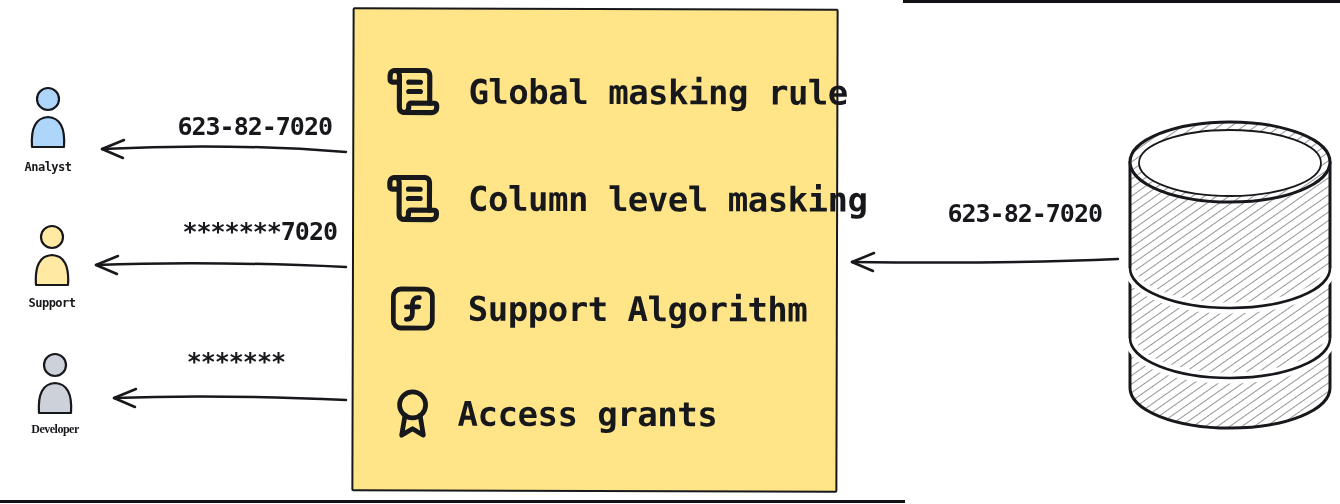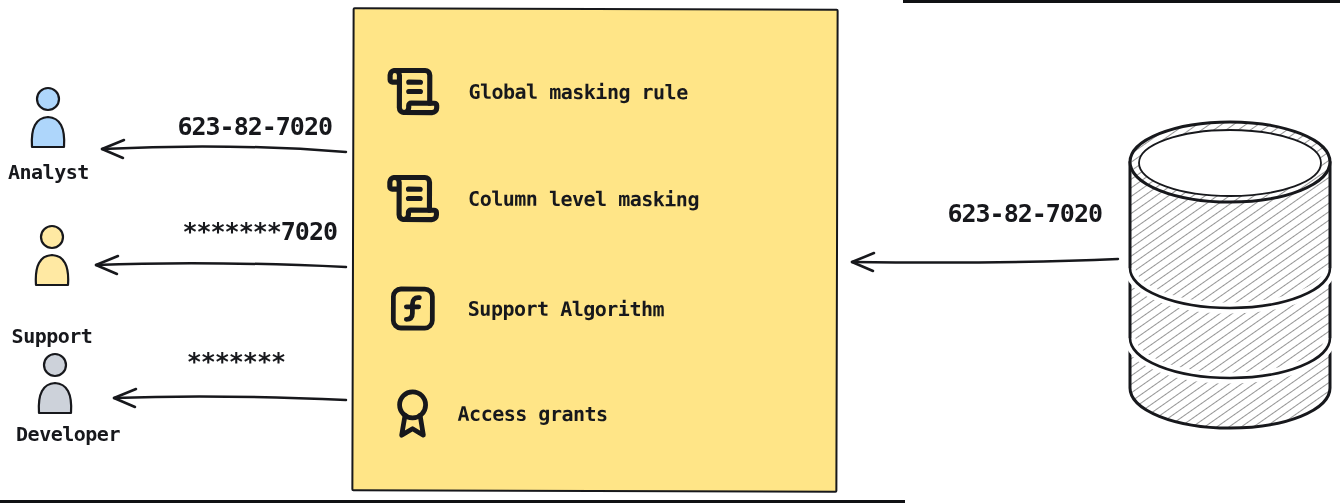--- a/index.html
+++ b/index.html
@@ -10,25 +10,25 @@
   .frame-edge { position:absolute; background:#101114; }
 
   
   .masking-box {
     position:absolute; left:352px; top:8px; width:486px; height:484px;
     background:#ffe587; border:2.5px solid #17181c; border-radius:2px;
     transform:rotate(0.15deg);
   }
   .feature-row { position:absolute; left:30px; height:64px; display:flex; align-items:center; gap:26px; }
   .feature-row .ic { width:58px; height:58px; display:flex; align-items:center; justify-content:center; flex:0 0 auto; }
-  .feature-label { font-size:20px; font-weight:600; letter-spacing:-0.5px; white-space:nowrap; }
+  .feature-label { font-size:34px; font-weight:600; letter-spacing:-0.5px; white-space:nowrap; }
 
   
   .persona-icon { position:absolute; }
-  .persona-label { position:absolute; font-size:20px; font-weight:600; text-align:center; letter-spacing:-0.5px; }
+  .persona-label { position:absolute; font-size:12px; font-weight:600; text-align:center; letter-spacing:-0.5px; }
 
   
   .value-label { position:absolute; font-size:25px; font-weight:600; text-align:right; letter-spacing:-1px; white-space:nowrap; }
 
   
   .overlay { position:absolute; left:0; top:0; width:1340px; height:504px; pointer-events:none; }
 
   .db-wrap { position:absolute; left:1123px; top:116px; width:214px; height:318px; }
 </style>
 </head>
@@ -69,31 +69,31 @@
   <div class="persona-label" style="left:8px; top:160px; width:80px;">Analyst</div>
 
   <div class="persona-icon" style="left:30px; top:224px;">
     <svg viewBox="0 0 44 64" width="44" height="64">
       <g stroke="#17181c" stroke-width="2.2" stroke-linejoin="round" fill="#ffe9a3">
         <circle cx="22" cy="13" r="11"></circle>
         <path d="M6 61 Q 4 32 22 31 Q 40 32 38 61 Z"></path>
       </g>
     </svg>
   </div>
-  <div class="persona-label" style="left:10px; top:296px; width:84px;margin-top:28px;">Support</div>
+  <div class="persona-label" style="left:10px; top:296px; width:84px;">Support</div>
 
   <div class="persona-icon" style="left:33px; top:352px;">
     <svg viewBox="0 0 44 64" width="44" height="64">
       <g stroke="#17181c" stroke-width="2.2" stroke-linejoin="round" fill="#cdd2da">
         <circle cx="22" cy="13" r="11"></circle>
         <path d="M6 61 Q 4 32 22 31 Q 40 32 38 61 Z"></path>
       </g>
     </svg>
   </div>
-  <div class="persona-label" style="left:15px; top:422px; width:106px;">Developer</div>
+  <div class="persona-label" style="left:2px; top:422px; width:106px;font-family:Liberation Serif, serif;">Developer</div>
 
   <div class="value-label" style="left:132px; top:112px; width:200px;">623-82-7020</div>
   <div class="value-label" style="left:137px; top:217px; width:200px;">*******7020</div>
   <div class="value-label" style="left:135px; top:347px; width:150px;">*******</div>
 
   <div class="masking-box">
 
     <div class="feature-row" style="top:50px;">
       <span class="ic">
         <svg viewBox="0 0 24 24" width="56" height="56" fill="none" stroke="#17181c" stroke-width="2.2" stroke-linecap="round" stroke-linejoin="round">

